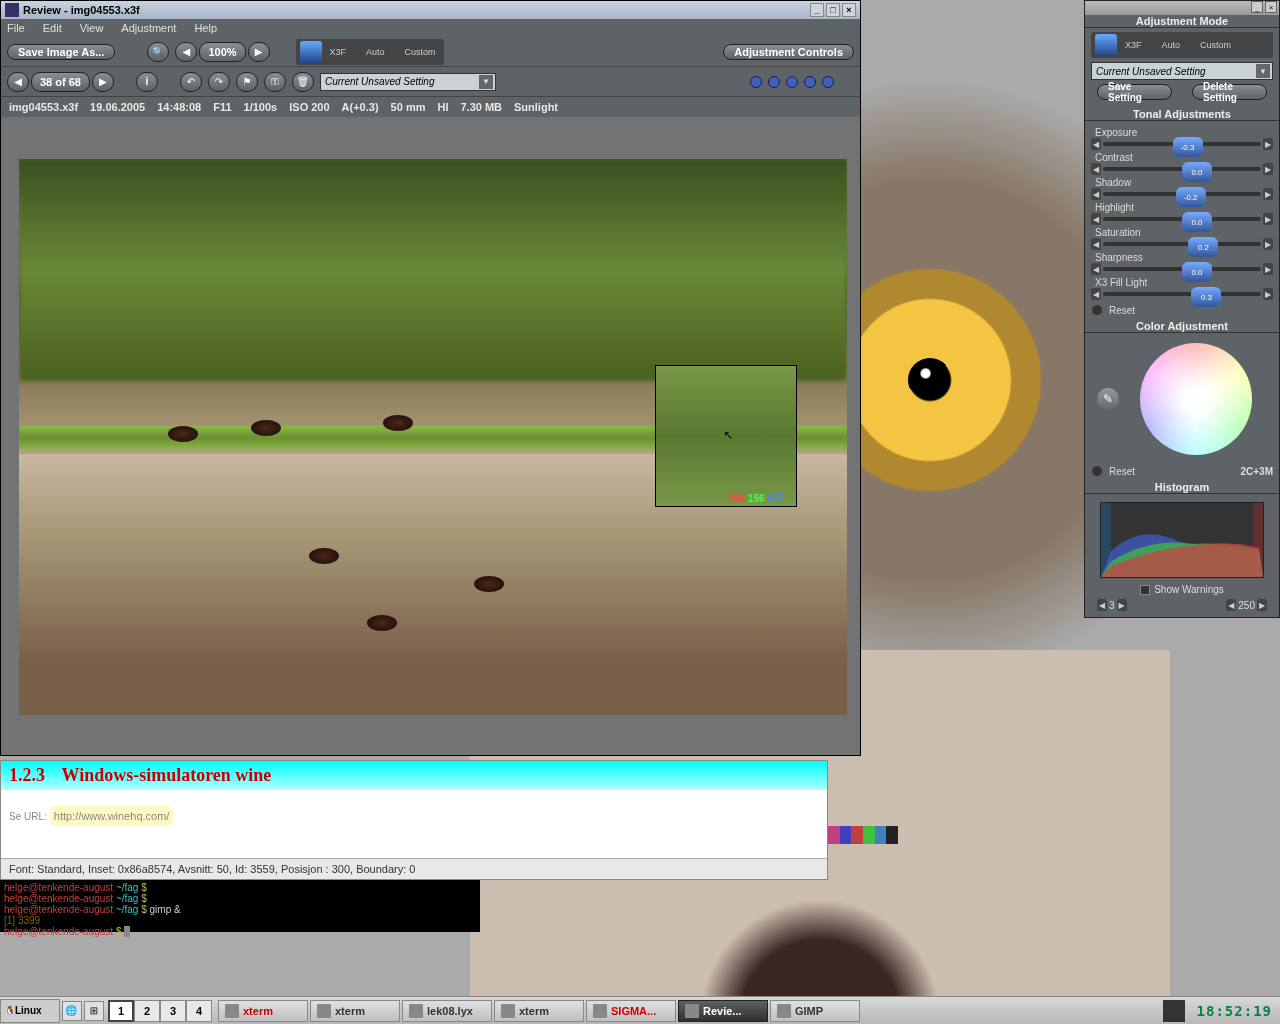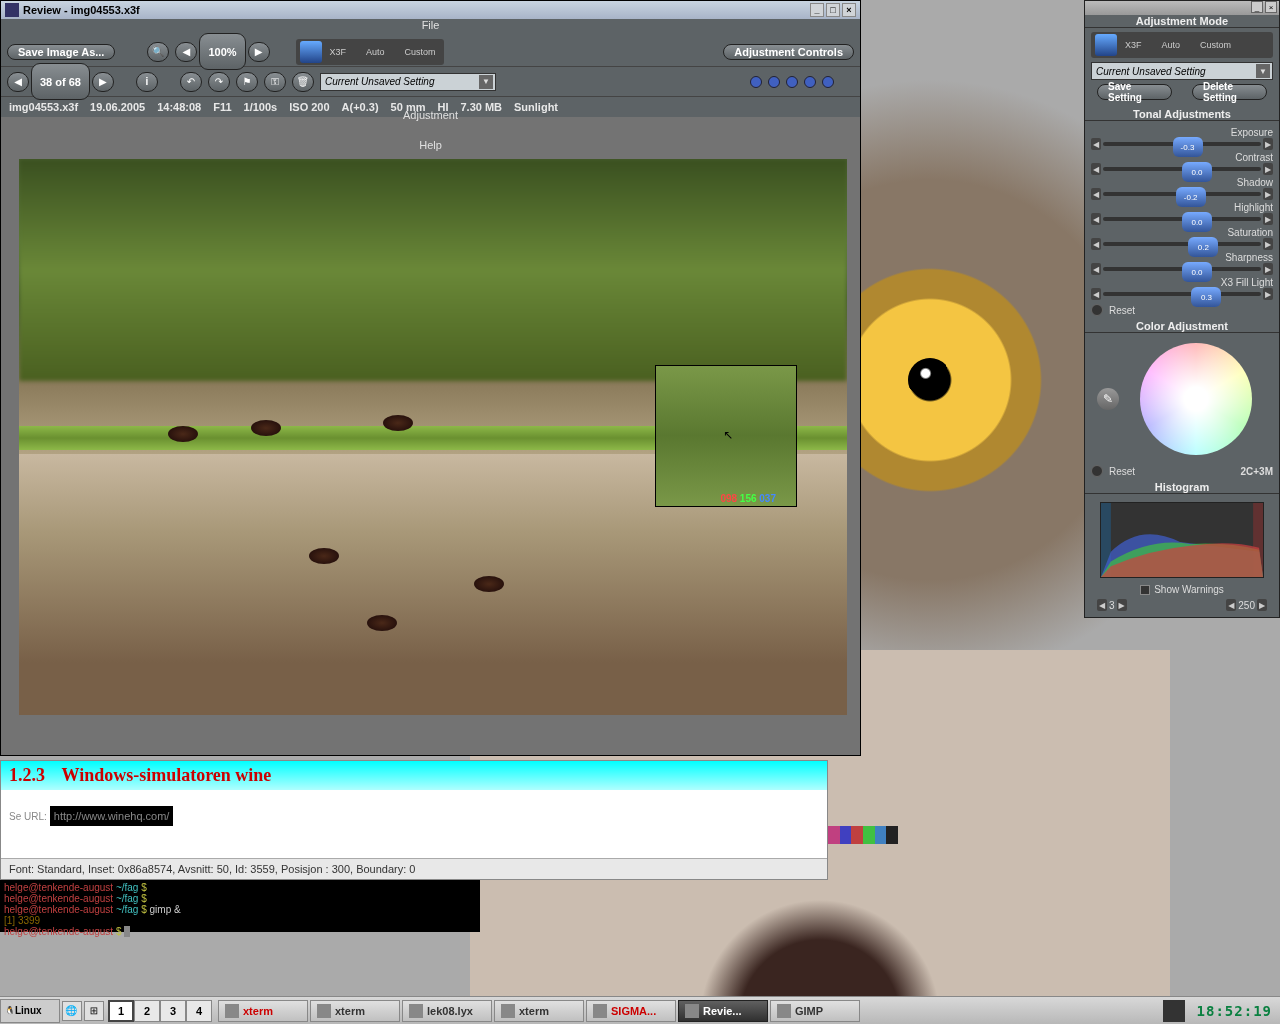--- a/index.html
+++ b/index.html
@@ -9,30 +9,30 @@
 .wallpaper { position: absolute; inset: 0; background: radial-gradient(circle at 930px 380px, #000 20px, #f4c542 22px 80px, #b08830 82px 110px, #887766 112px 200px, #aaa 300px); z-index: 0; }
 .wallpaper::before { content:''; position:absolute; left:908px; top:358px; width:44px; height:44px; background: radial-gradient(circle at 40% 35%, #fff 4px, #000 6px 22px, transparent 22px); border-radius:50%; }
 .wallpaper::after { content:''; position:absolute; left:470px; top:650px; width:700px; height:370px; background: radial-gradient(circle at 50% 100%, #3a2520 80px, #cbbdb0 120px 400px); }
 
 
 .review-window { position: absolute; left: 0; top: 0; width: 861px; height: 756px; background: #737373; border: 1px solid #000; z-index: 10; }
 .titlebar { height: 18px; background: linear-gradient(#c8d4e0,#a8b4c8); display: flex; align-items: center; padding: 0 4px; font-size: 11px; font-weight: bold; }
 .titlebar .icon { width:14px; height:14px; background:#336; margin-right:4px; }
 .titlebar .spacer { flex: 1; }
 .titlebar .winbtn { width: 14px; height: 14px; background: #d0d4d8; border: 1px solid #888; margin-left: 2px; display:flex; align-items:center; justify-content:center; font-size:9px; }
-.menubar { height: 18px; background: #5d6366; display: flex; align-items: center; padding: 0 6px; gap: 18px; font-size: 11px; color: #e0e0e0; flex-direction: column; }
+.menubar { height: 18px; background: #5d6366; display: flex; align-items: center; padding: 0 6px; gap: 18px; font-size: 11px; color: #e0e0e0; }
 .menubar span { cursor: default; }
 
 .toolbar1 { height: 30px; background: #5d6366; display: flex; align-items: center; padding: 0 6px; gap: 6px; border-bottom: 1px solid #444; }
 .toolbar2 { height: 30px; background: #5d6366; display: flex; align-items: center; padding: 0 6px; gap: 6px; border-bottom: 1px solid #444; }
 
 .pill-btn { background: linear-gradient(#888e92,#5d6366); border: 1px solid #222; border-radius: 11px; height: 16px; padding: 0 10px; color: #fff; font-size: 11px; font-weight: bold; display: flex; align-items: center; }
 .round-btn { width: 22px; height: 20px; background: linear-gradient(#888e92,#5d6366); border: 1px solid #222; border-radius: 10px; color:#fff; display:flex; align-items:center; justify-content:center; font-size:10px; }
 .zoom-group { display: flex; align-items: center; gap: 2px; }
-.zoom-val { background: linear-gradient(#888e92,#5d6366); border: 1px solid #222; border-radius: 9px; height: 37px; padding: 0 8px; color:#fff; font-size:11px; font-weight:bold; display:flex; align-items:center; }
+.zoom-val { background: linear-gradient(#888e92,#5d6366); border: 1px solid #222; border-radius: 9px; height: 20px; padding: 0 8px; color:#fff; font-size:11px; font-weight:bold; display:flex; align-items:center; }
 
 .adj-mode-bar { display:flex; align-items:center; gap:4px; background:#444; border-radius:3px; padding:2px 4px; }
 .adj-mode-icon { width:22px; height:22px; background:linear-gradient(#6af,#248); border-radius:3px; }
 .adj-mode-labels { display:flex; gap:20px; font-size:9px; color:#ccc; padding:0 4px; }
 
 .setting-dropdown { flex:0 0 176px; height:18px; background:#cbd2d6; border:1px solid #333; font-size:10px; font-style:italic; padding:0 4px; display:flex; align-items:center; position:relative; }
 .setting-dropdown::after { content:'▼'; position:absolute; right:2px; top:1px; width:14px; height:14px; background:#666; color:#ddd; font-size:8px; display:flex; align-items:center; justify-content:center; }
 
 .color-dots { display:flex; gap:6px; margin-left:auto; margin-right:20px; }
 .dot { width:12px; height:12px; border-radius:50%; background:#4060c0; border:1px solid #223; }
@@ -40,31 +40,31 @@
 .infobar { height: 20px; background: #5d6366; color: #e8e8e8; font-size: 11px; font-weight: bold; display: flex; align-items: center; padding: 0 8px; gap: 12px; }
 
 .image-area { position: absolute; left: 18px; top: 158px; width: 828px; height: 556px; background: #2a2a2a; }
 .photo { width: 100%; height: 100%; background: linear-gradient(#4a6030 0%, #5a7838 15%, #3a5028 25%, #8a7a5a 40%, #b8a888 55%, #998870 100%); position: relative; overflow: hidden; }
 .grass-blur { position:absolute; top:0; left:0; right:0; height:40%; background: linear-gradient(#3a5020, #6a8838 50%, #4a6020); filter: blur(2px); }
 .grass-blade { position:absolute; top:48%; left:0; right:0; height:24px; background: linear-gradient(#8db848,#6a9030,#8db848); }
 .bark { position:absolute; top:53%; left:0; right:0; bottom:0; background: linear-gradient(#c8b8a0, #a89878 30%, #786048 80%); }
 .ant { position:absolute; width:30px; height:16px; background: radial-gradient(ellipse, #4a2818, #1a0808); border-radius:50%; }
 
 .loupe { position:absolute; top:206px; right:50px; width:142px; height:142px; border:1px solid #000; background:linear-gradient(#7a9848,#5a7830,#7a9848); }
-.loupe-rgb { position:absolute; bottom:2px; right:20px; font-size:10px; font-weight:bold; }
+.loupe-rgb { position:absolute; bottom:2px; right:12px; font-size:10px; font-weight:bold; }
 .loupe-rgb .r{color:#f44;} .loupe-rgb .g{color:#4f4;} .loupe-rgb .b{color:#48f;}
 
 
 .adj-panel { position: absolute; right: 0; top: 0; width: 196px; background: #5d6366; border: 1px solid #222; z-index: 20; }
 .adj-titlebar { height:14px; background:linear-gradient(#bbb,#999); display:flex; justify-content:flex-end; gap:2px; padding:0 2px; }
 .adj-titlebar .tb { width:12px; height:12px; background:#ccc; border:1px solid #666; font-size:8px; display:flex; align-items:center; justify-content:center; }
 .panel-section { border-top: 1px solid #333; padding: 4px 6px; }
 .panel-header { font-size: 11px; font-weight: bold; color: #eee; text-align: center; padding: 0; position:relative; }
 .slider-row { display: flex; flex-direction: column; margin: 2px 0; }
-.slider-label { font-size: 10px; color: #ddd; margin-left: 4px; text-align: right; }
+.slider-label { font-size: 10px; color: #ddd; margin-left: 4px; }
 .slider-track { display: flex; align-items: center; gap: 2px; }
 .slider-arrow { width: 10px; height: 12px; background: #444; color: #ccc; font-size: 8px; display: flex; align-items: center; justify-content: center; border-radius: 2px; }
 .slider-bar { flex: 1; height: 4px; background: #333; border-radius: 2px; position: relative; }
 .slider-thumb { position: absolute; top: -5px; width: 30px; height: 20px; background: linear-gradient(#7af,#359); border-radius: 6px; color: #fff; font-size: 8px; display: flex; align-items: center; justify-content: center; }
 .reset-row { display:flex; align-items:center; gap:6px; margin-top:4px; font-size:10px; color:#ddd; }
 .reset-row .rbtn { width:12px; height:12px; background:#333; border-radius:50%; border:1px solid #666; }
 
 .adj-buttons { display:flex; gap:20px; padding:4px 6px; }
 .adj-buttons .pill-btn { flex:1; justify-content:center; font-size:10px; }
 
@@ -79,21 +79,21 @@
 .hist-val { display:flex; align-items:center; gap:2px; font-size:10px; color:#ddd; }
 .show-warn { display:flex; align-items:center; justify-content:center; gap:4px; font-size:10px; color:#ddd; padding:2px; }
 .show-warn .cb { width:10px; height:10px; background:#333; border:1px solid #888; }
 
 
 .editor-window { position:absolute; left:0; top:760px; width:828px; height:120px; background:#fff; border:1px solid #888; z-index:15; }
 .editor-window .eh { background:linear-gradient(#00ffff,#b0ffff); padding:4px 8px; }
 .editor-window .section-num { color:#c00; font-weight:bold; font-family:serif; font-size:18px; }
 .editor-window .section-title { color:#c00; font-weight:bold; font-family:serif; font-size:18px; margin-left:12px; }
 .editor-window .body { padding:20px 8px 4px; font-size:11px; color:#444; }
-.editor-window .url { background:#000000; color:#888; padding:4px 4px; font-size:11px; }
+.editor-window .url { background:#fef9c3; color:#888; padding:4px 4px; font-size:11px;border-radius:6px; }
 .editor-window .status { background:#e8e8e8; padding:4px 8px; font-size:11px; color:#333; border-top:1px solid #aaa; position:absolute; bottom:0; left:0; right:0; }
 
 
 .terminal { position:absolute; left:0; top:880px; width:480px; height:52px; background:#000; font-family:monospace; font-size:10px; padding:2px 4px; z-index:12; }
 .terminal .line { white-space:nowrap; }
 .terminal .user { color:#c04040; }
 .terminal .path { color:#40c0c0; }
 .terminal .prompt { color:#c0c040; }
 
 

